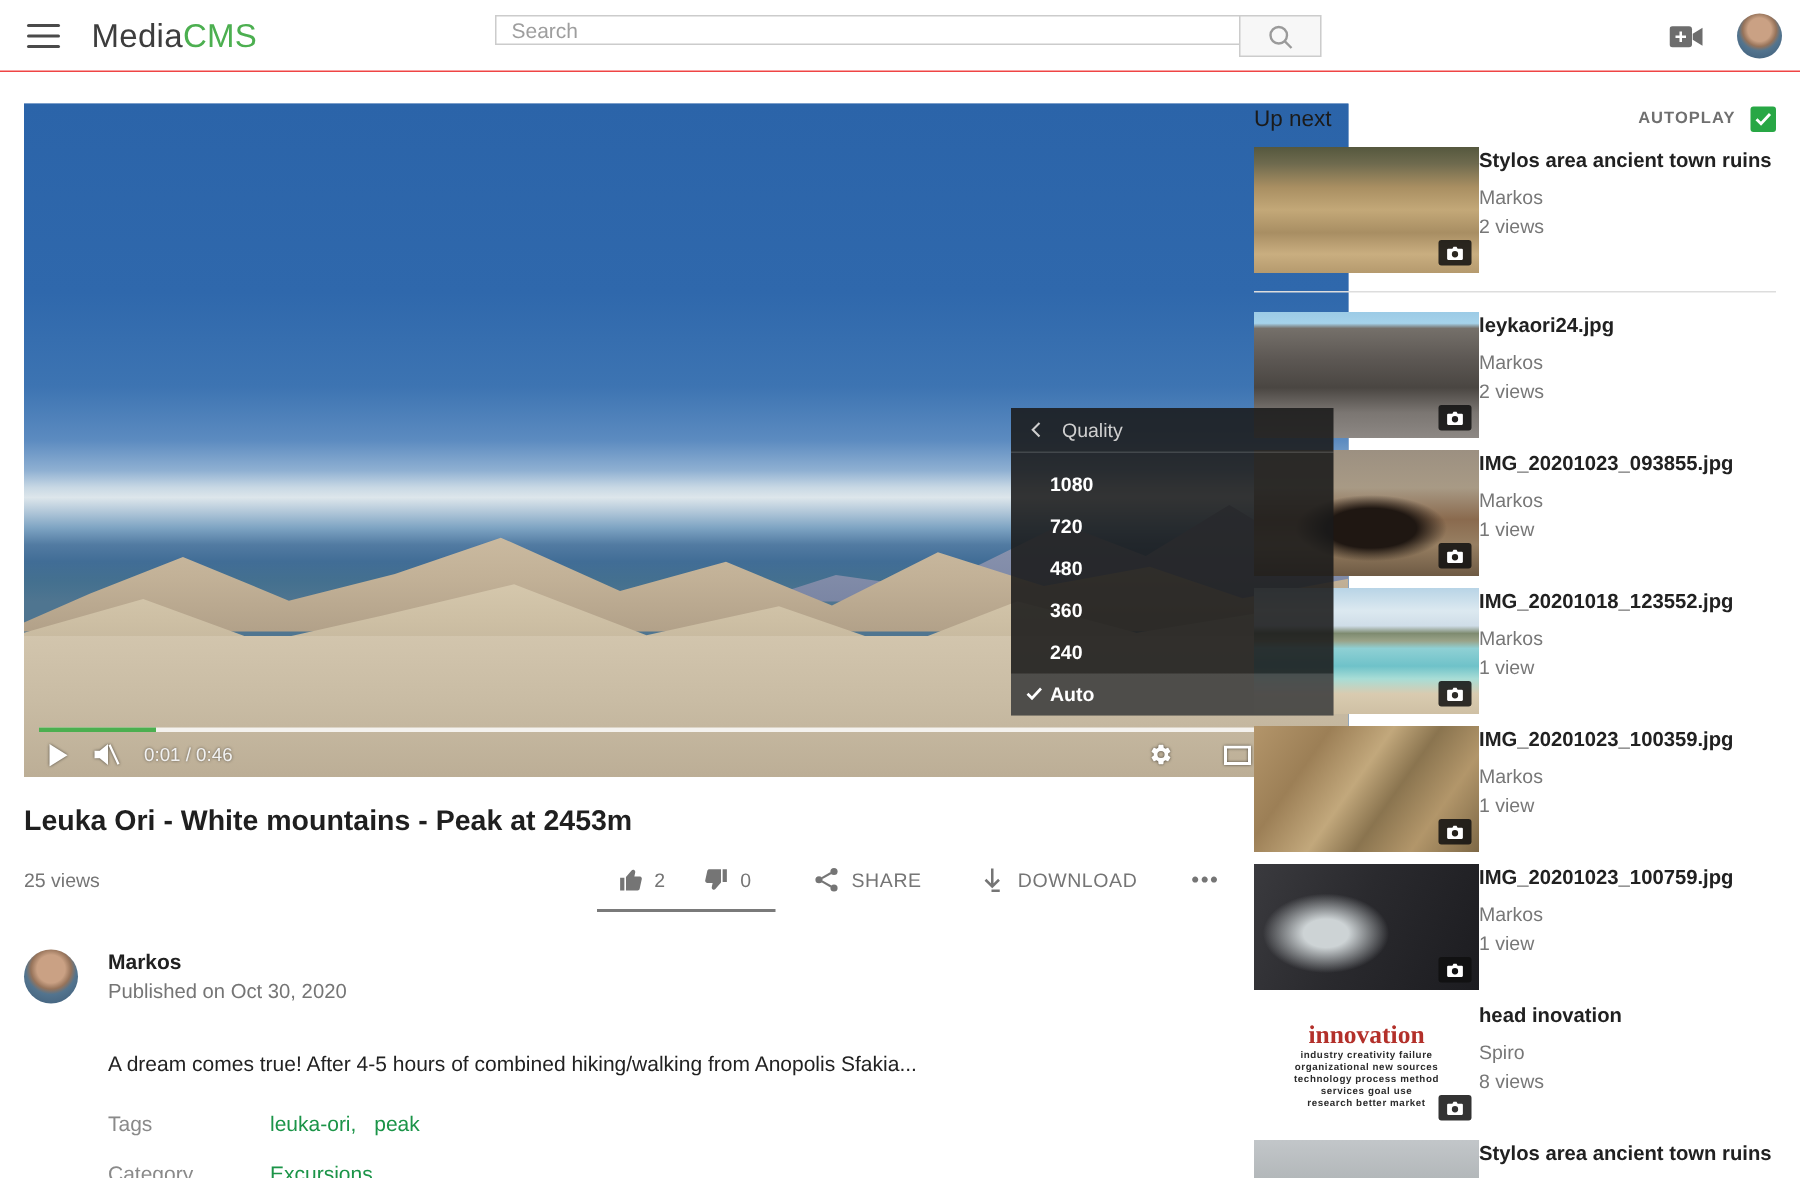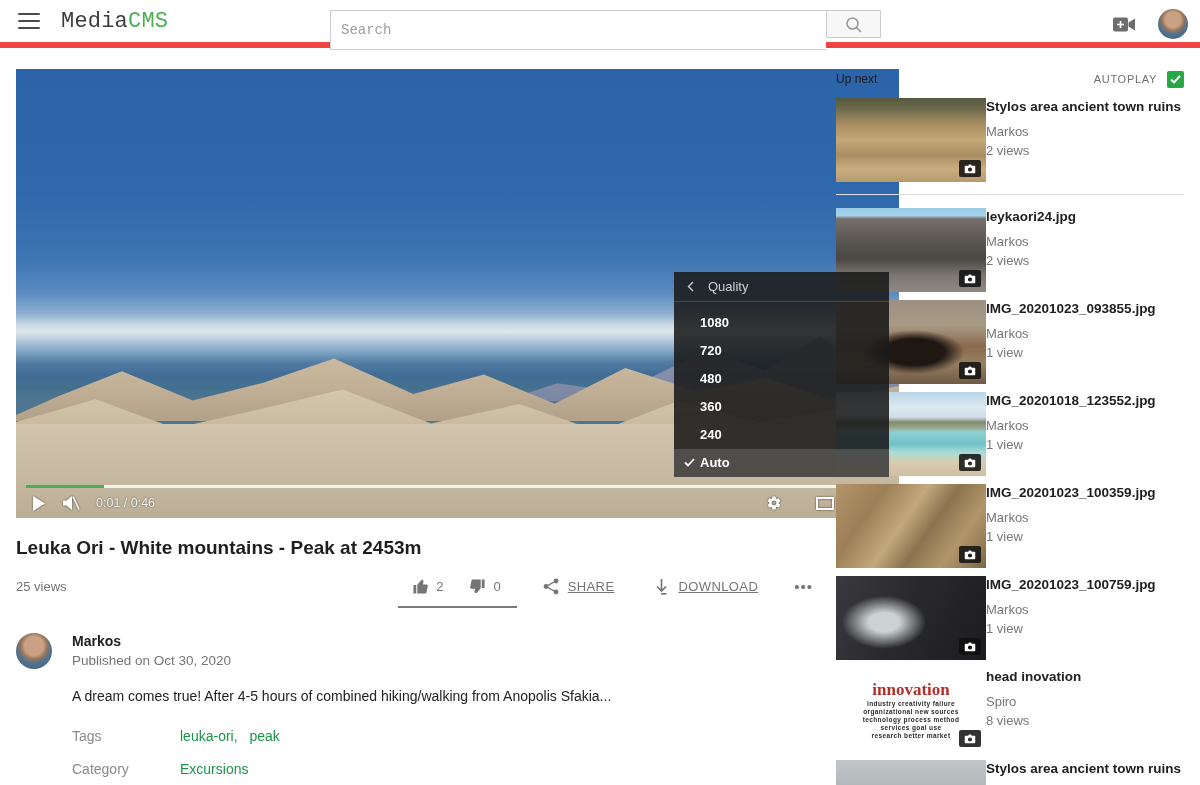--- a/index.html
+++ b/index.html
@@ -1,28 +1,28 @@
 <!DOCTYPE html>
 <html><head>
 <meta charset="utf-8">
 <style>
   * { margin:0; padding:0; box-sizing:border-box; }
   html,body { width:1200px; height:785px; overflow:hidden; background:#fff;
     font-family:"Liberation Sans", sans-serif; color:#212121; }
 
   
   .topbar { position:fixed; top:0; left:0; width:1200px; height:48px; background:#fff;
-    border-bottom:6px solid #ef4444; z-index:50; display:flex; align-items:center;font-family:Liberation Mono, monospace; }
+    border-bottom:1px solid #ef4444; z-index:50; display:flex; align-items:center; }
   .hamburger { margin-left:18px; width:22px; height:16px; display:flex; flex-direction:column;
     justify-content:space-between; cursor:pointer; }
   .hamburger span { display:block; height:2px; background:#4a4a4a; border-radius:1px; }
   .logo { margin-left:21px; font-size:22px; letter-spacing:.2px; color:#3d3d3d; cursor:pointer; }
   .logo .green { color:#4caf50; }
   .searchwrap { position:absolute; left:330px; top:10px; display:flex; }
-  .searchwrap input { width:496px; height:40px; border:1px solid #ccc; border-right:none;
+  .searchwrap input { width:496px; height:20px; border:1px solid #ccc; border-right:none;
     padding:0 10px; font-size:14px; color:#333; outline:none; font-family:inherit; }
   .searchwrap input::placeholder { color:#9e9e9e; }
   .searchbtn { width:55px; height:28px; background:#f7f7f7; border:1px solid #ccc;
     display:flex; align-items:center; justify-content:center; cursor:pointer; }
   .top-right { position:absolute; right:12px; top:0; height:48px; display:flex; align-items:center; gap:22px; }
   .avatar { border-radius:50%; background:
       radial-gradient(circle at 50% 36%, #caa184 0 32%, #96735a 46%, #53748e 58%, #3c5a77 100%); }
   .avatar.small { width:30px; height:30px; }
   .avatar.med { width:36px; height:36px; }
 
@@ -77,42 +77,42 @@
   .meta-row { margin-top:10px; display:flex; justify-content:space-between; align-items:center; height:34px; }
   .views { font-size:13px; color:#757575; }
   .actions { display:flex; align-items:center; color:#757575; }
   .rating { display:flex; align-items:center; position:relative; padding:0 2px 0 0; }
   .rating::after { content:""; position:absolute; left:-14px; right:-14px; bottom:-13px;
       height:2px; background:#7a7a7a; }
   .rate-btn { display:flex; align-items:center; cursor:pointer; }
   .rate-btn .cnt { margin-left:7px; font-size:13px; }
   .rate-btn + .rate-btn { margin-left:26px; }
   .act-btn { display:flex; align-items:center; gap:9px; margin-left:40px; font-size:13px;
-      letter-spacing:.4px; cursor:pointer;text-decoration:underline; }
+      letter-spacing:.4px; cursor:pointer; }
   .more-btn { margin-left:36px; font-size:15px; letter-spacing:1px; cursor:pointer; }
 
   
   .author-row { margin-top:30px; display:flex; }
   .author-info { margin-left:20px; }
   .author-name { font-size:14px; font-weight:bold; color:#212121; cursor:pointer; }
   .published { margin-top:4px; font-size:13.5px; color:#757575; }
-  .description { margin-left:56px; margin-top:19px; font-size:14px; color:#222; }
+  .description { margin-left:56px; margin-top:32px; font-size:14px; color:#222; }
   .meta-table { margin-left:56px; margin-top:24px; }
   .meta-line { display:flex; margin-bottom:17px; font-size:14px; }
   .meta-label { width:108px; color:#8a8a8a; }
   .meta-vals a { color:#1b9448; font-weight:500; text-decoration:none; cursor:pointer; }
   .meta-vals a + a { margin-left:8px; }
 
   
   .sidebar { position:absolute; left:836px; top:70px; width:348px; }
   .sb-header { display:flex; justify-content:space-between; align-items:center;
       height:18px; margin-bottom:10px; }
-  .sb-title-h { font-size:12px; font-weight:500; color:#1b1b1b; }
+  .sb-title-h { font-size:15px; font-weight:500; color:#1b1b1b; }
   .autoplay { display:flex; align-items:center; gap:10px; }
-  .autoplay-label { font-size:11px; font-weight:normal; letter-spacing:.7px; color:#6f6f6f; }
+  .autoplay-label { font-size:11px; font-weight:bold; letter-spacing:.7px; color:#6f6f6f; }
   .checkbox { width:17px; height:17px; background:#28a745; border-radius:2px;
       display:flex; align-items:center; justify-content:center; cursor:pointer; }
 
   .sb-item { display:flex; margin-bottom:8px; cursor:pointer; }
   .thumb { position:relative; width:150px; height:84px; flex-shrink:0; overflow:hidden; background:#999; }
   .cam-badge { position:absolute; right:5px; bottom:5px; width:22px; height:17px;
       background:rgba(15,15,15,.85); border-radius:2px; display:flex; align-items:center; justify-content:center; }
   .sb-info { padding-top:1px; }
   .sb-t { font-size:13.5px; font-weight:bold; color:#212121; line-height:1.25; }
   .sb-a { margin-top:8px; font-size:13px; color:#777; }

